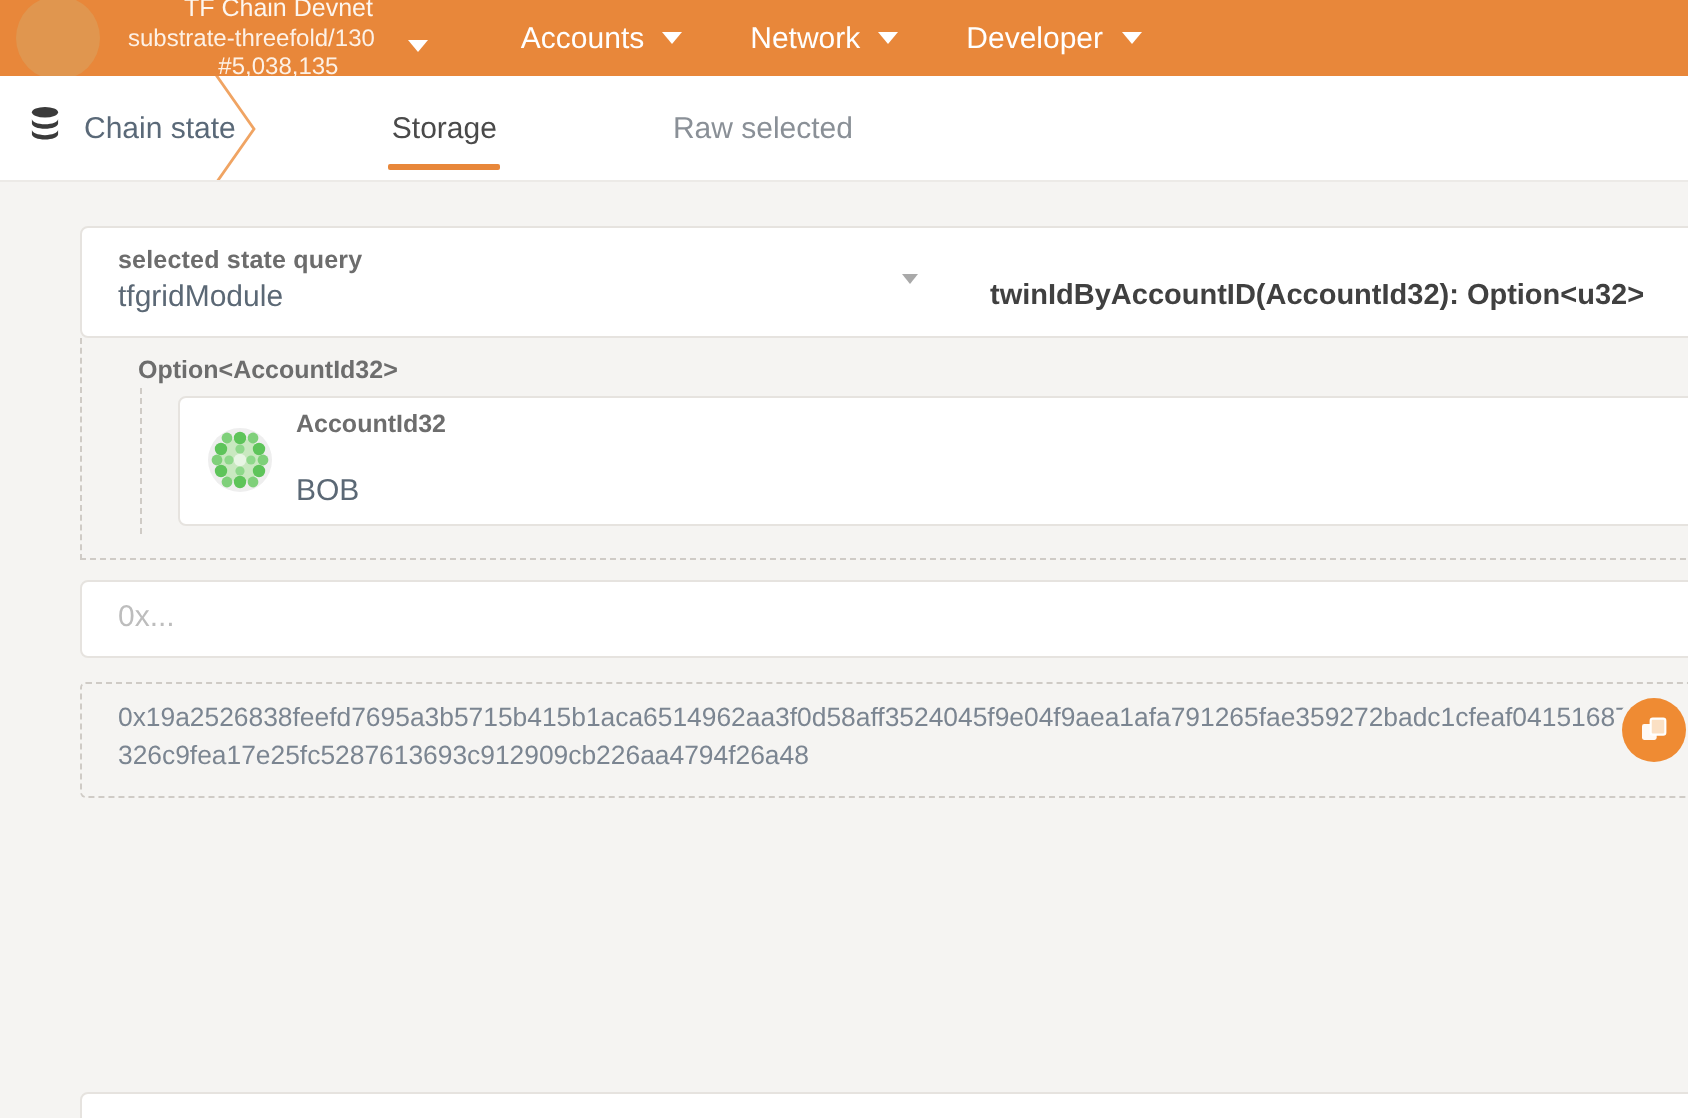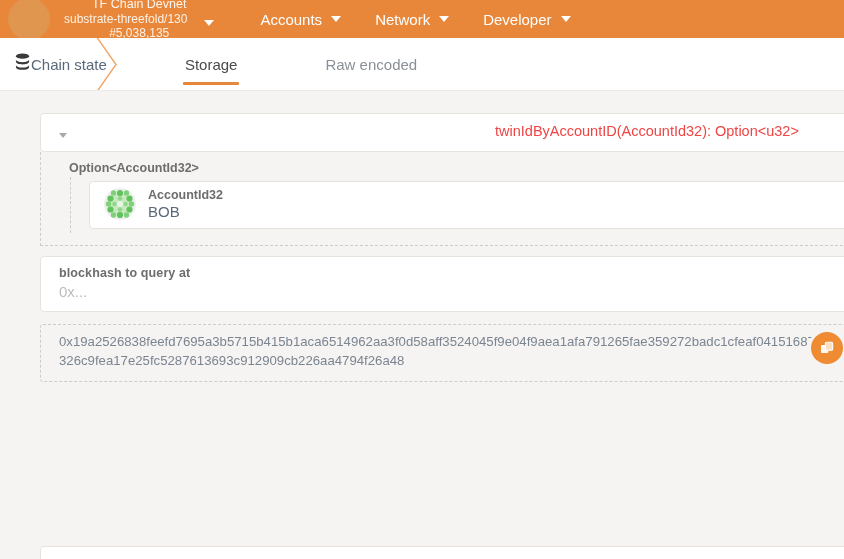--- a/index.html
+++ b/index.html
@@ -103,21 +103,21 @@
     position: relative;
     height: 53px;
     background: #ffffff;
     display: flex;
     align-items: stretch;
     border-bottom: 1px solid #eceae7;
   }
   .tab-section {
     display: flex;
     align-items: center;
-    gap: 0;
+    gap: 11px;
     padding: 0 16px 0 14px;
     font-size: 15px;
     color: #5a6978;
     position: relative;
   }
   .tab-chevron {
     position: absolute;
     right: -1px;
     top: 0;
     height: 100%;
@@ -194,23 +194,24 @@
   }
   .sel-caret {
     width: 0; height: 0;
     border-left: 4.5px solid transparent;
     border-right: 4.5px solid transparent;
     border-top: 5.5px solid #a9a9a9;
     margin-bottom: 2px;
   }
   .method-value {
     font-size: 14.5px;
-    color: #ef4444;
+    color: #404040;
     padding-left: 26px;
     padding-bottom: 1px;
+    font-weight: bold;
   }
 
   
   .param-wrap {
     border-left: 1px dashed #cfcbc6;
     border-right: 1px dashed #cfcbc6;
     border-bottom: 1px dashed #cfcbc6;
     margin-right: -14px;
     padding: 9px 0 12px 28px;
     background: #f5f4f2;
@@ -239,21 +240,21 @@
   }
   .identicon {
     width: 32px; height: 32px;
     flex: 0 0 auto;
   }
   .acct-texts { display: flex; flex-direction: column; }
   .acct-type {
     font-size: 12.5px;
     font-weight: bold;
     color: #6d6d6d;
-    margin-bottom: 1px;
+    margin-bottom: 18px;
   }
   .acct-name {
     font-size: 15px;
     color: #5b6875;
   }
 
   .spacer-8 { height: 10px; }
   .spacer-12 { height: 12px; }
 
   .placeholder {
@@ -354,29 +355,33 @@
         <path d="M2 -2 L22 26.5 L2 55" stroke="#f0a463" stroke-width="1.4"></path>
       </svg>
     </span>
   </div>
 
   <div class="tabs">
     <div class="tab active">
       <span>Storage</span>
     </div>
     <div class="tab">
-      <span>Raw encoded</span>
+      <span>Raw selected</span>
     </div>
   </div>
 </div>
 
 <div class="main">
 
   <div class="panel query-row">
     <div class="select-box">
+      <div>
+        <div class="panel-label">selected state query</div>
+        <div class="select-value">tfgridModule</div>
+      </div>
       <span class="sel-caret"></span>
     </div>
     <div class="method-value">twinIdByAccountID(AccountId32): Option&lt;u32&gt;</div>
   </div>
 
   <div class="param-wrap">
     <div class="param-type">Option&lt;AccountId32&gt;</div>
     <div class="param-inner">
       <div class="account-box">
         <span class="identicon">
@@ -406,21 +411,20 @@
           <span class="acct-type">AccountId32</span>
           <span class="acct-name">BOB</span>
         </span>
       </div>
     </div>
   </div>
 
   <div class="spacer-8"></div>
 
   <div class="panel">
-    <div class="panel-label">blockhash to query at</div>
     <div class="placeholder">0x...</div>
   </div>
 
   <div class="spacer-12"></div>
 
   <div class="key-panel">
     <div class="key-hex">0x19a2526838feefd7695a3b5715b415b1aca6514962aa3f0d58aff3524045f9e04f9aea1afa791265fae359272badc1cfeaf04151687736326c9fea17e25fc5287613693c912909cb226aa4794f26a48</div>
     <div class="copy-btn">
       <svg width="16" height="16" viewBox="0 0 24 24" fill="none">
         <rect x="3" y="7.5" width="11" height="12" rx="1.6" fill="#ffffff" opacity="0.95"></rect>

